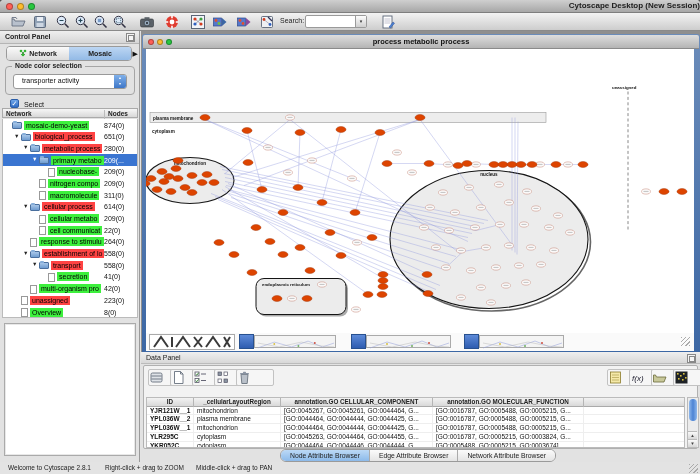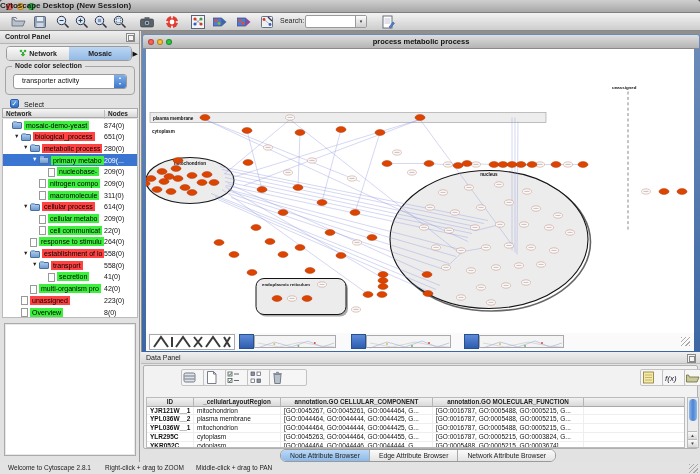--- a/index.html
+++ b/index.html
@@ -3,21 +3,21 @@
 <meta charset="utf-8">
 <style>
   html,body{margin:0;padding:0;background:#555;}
   *{box-sizing:border-box;font-family:"Liberation Sans",sans-serif;}
   #app{position:relative;width:700px;height:474px;background:#e3e3e3;overflow:hidden;border-radius:4px 4px 0 0;}
 
   
   #titlebar{position:absolute;left:0;top:0;width:700px;height:13px;
     background:linear-gradient(#cfcfcf,#a7a7a7);border-bottom:1px solid #7e7e7e;}
   .tl{position:absolute;top:3px;width:7px;height:7px;border-radius:50%;border:0.5px solid rgba(0,0,0,.3);}
-  #titlebar .t-title{position:absolute;left:0;right:0;top:1px;text-align:left;font-size:8px;font-weight:bold;color:#1c1c1c;}
+  #titlebar .t-title{position:absolute;left:0;right:0;top:1px;text-align:right;font-size:8px;font-weight:bold;color:#1c1c1c;}
 
   
   #toolbar{position:absolute;left:0;top:13px;width:700px;height:18px;
     background:linear-gradient(#f3f3f3,#cdcdcd);border-bottom:1px solid #8a8a8a;}
   .tb-btn{position:absolute;top:1px;width:16px;height:16px;}
   .tb-btn svg{width:16px;height:16px;}
   #search-label{position:absolute;left:280px;top:4px;font-size:7px;color:#222;}
   #search-combo{position:absolute;left:305px;top:2px;width:62px;height:13px;background:#fff;
     border:1px solid #9a9a9a;border-radius:2px;}
   #search-combo .arrow-btn{position:absolute;right:0;top:0;width:11px;height:11px;
@@ -78,21 +78,21 @@
   .min-strip{position:absolute;top:2px;height:13px;background:#f4f4f4;border:1px solid #aaa;}
   .grip{position:absolute;width:12px;height:12px;}
   .grip:before{content:"";position:absolute;right:1px;bottom:1px;width:9px;height:9px;
     background:repeating-linear-gradient(135deg,#aaa 0 1px,transparent 1px 3px);}
 
   
   #data-panel{position:absolute;left:141px;top:352px;width:559px;height:110px;background:#e2e2e2;}
   #dp-header{position:absolute;left:0;top:0;width:100%;height:12px;background:linear-gradient(#efefef,#d8d8d8);border-bottom:1px solid #bbb;}
   #dp-header .hd{position:absolute;left:5px;top:2px;font-size:7px;color:#222;}
   #dp-body{position:absolute;left:2px;top:13px;width:555px;height:84px;background:#f2f2f2;border:1px solid #b0b0b0;border-radius:2px;}
-  .dp-btn{position:absolute;top:3px;width:38px;height:17px;background:#f6f6f6;border:1px solid #c2c2c2;border-radius:2px;margin-left:33px;}
+  .dp-btn{position:absolute;top:3px;width:38px;height:17px;background:#f6f6f6;border:1px solid #c2c2c2;border-radius:2px;}
   .dp-btn svg{width:15px;height:15px;margin:0}
   #dp-table{position:absolute;left:2px;top:31px;width:539px;height:51px;background:#fff;border:1px solid #bbb;overflow:hidden;}
   #dp-cols{position:relative;height:8.5px;background:linear-gradient(#f2f2f2,#d9d9d9);border-bottom:1px solid #aaa;}
   .dp-col{position:absolute;top:0;height:8.5px;border-right:1px solid #b5b5b5;font-size:6.3px;font-weight:bold;color:#222;text-align:center;line-height:8.5px;overflow:hidden;}
   .dp-row{position:relative;height:8.9px;border-bottom:0.5px solid #eee;}
   .dp-cell{position:absolute;top:0;height:8.9px;font-size:6.5px;color:#111;line-height:8.9px;padding-left:3px;border-right:1px solid #eee;overflow:hidden;white-space:nowrap;}
   .dp-cell.id{font-weight:bold;}
   #dp-scroll{position:absolute;left:543px;top:31px;width:12px;height:51px;background:#ececec;border:1px solid #bbb;}
   #dp-thumb{position:absolute;left:1px;top:1px;width:8px;height:22px;border-radius:4px;background:linear-gradient(90deg,#8fb8ec,#4c83d4,#8fb8ec);}
   .sc-btn{position:absolute;left:0px;width:9px;height:8px;font-size:4.5px;color:#444;text-align:center;line-height:8px;background:linear-gradient(#fafafa,#d8d8d8);border-top:1px solid #bbb;}

